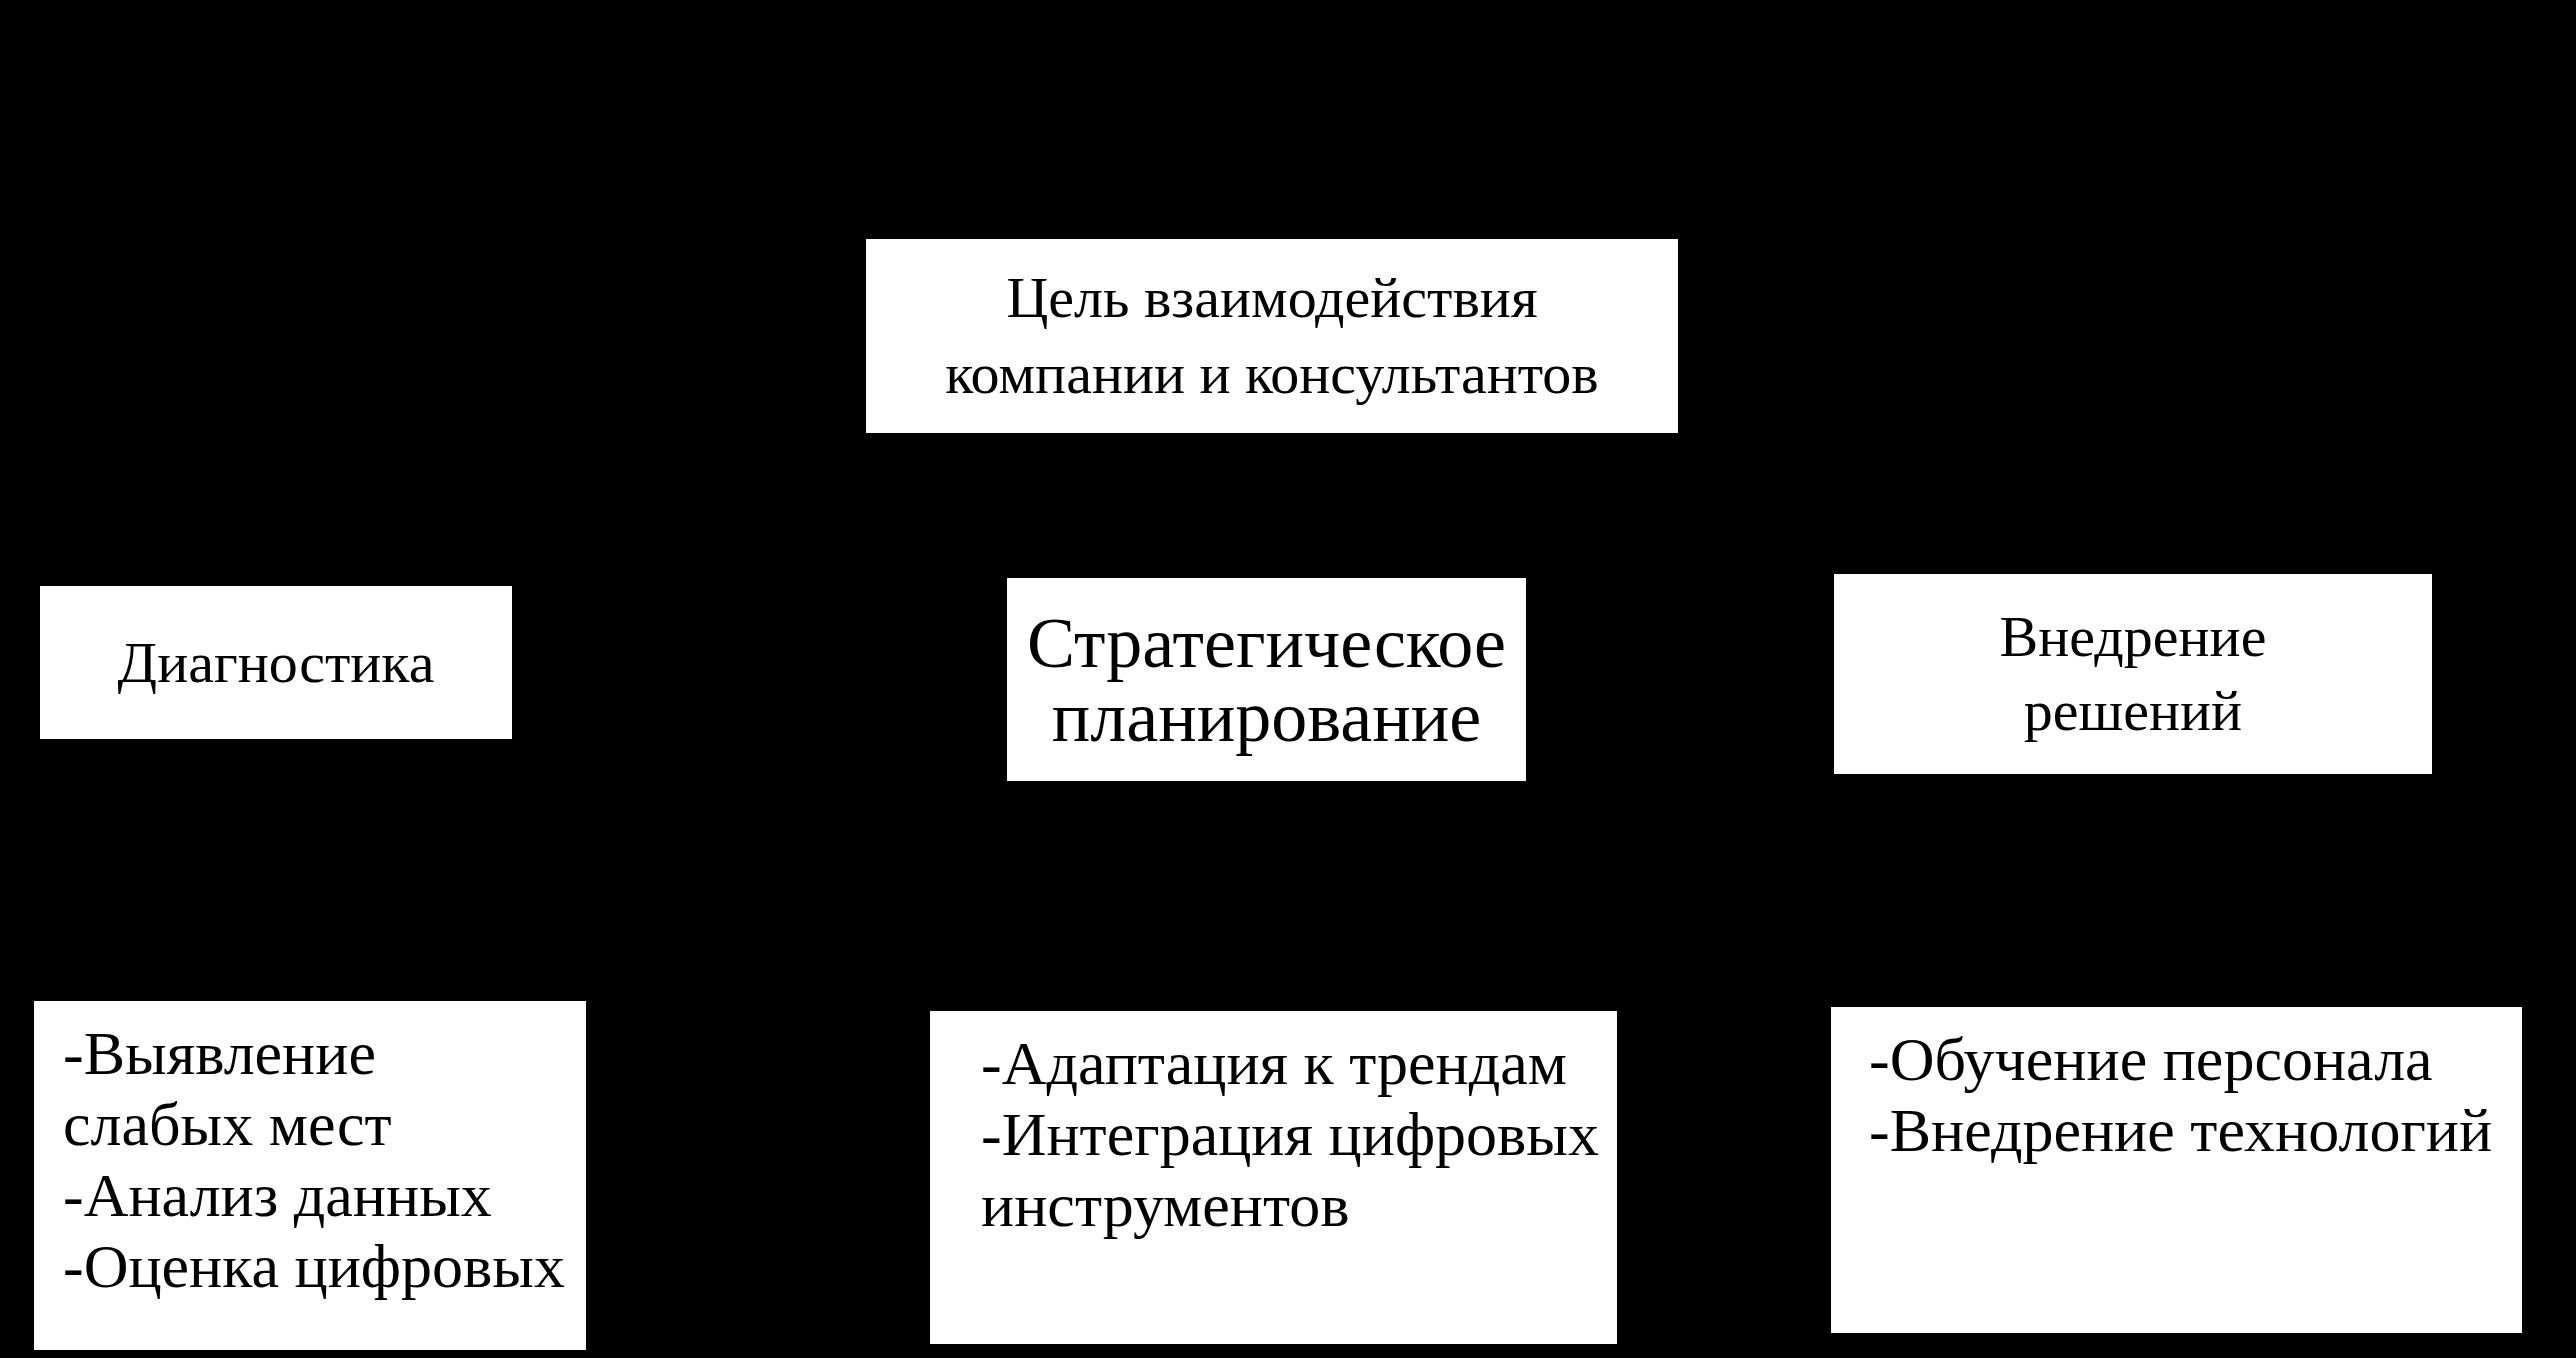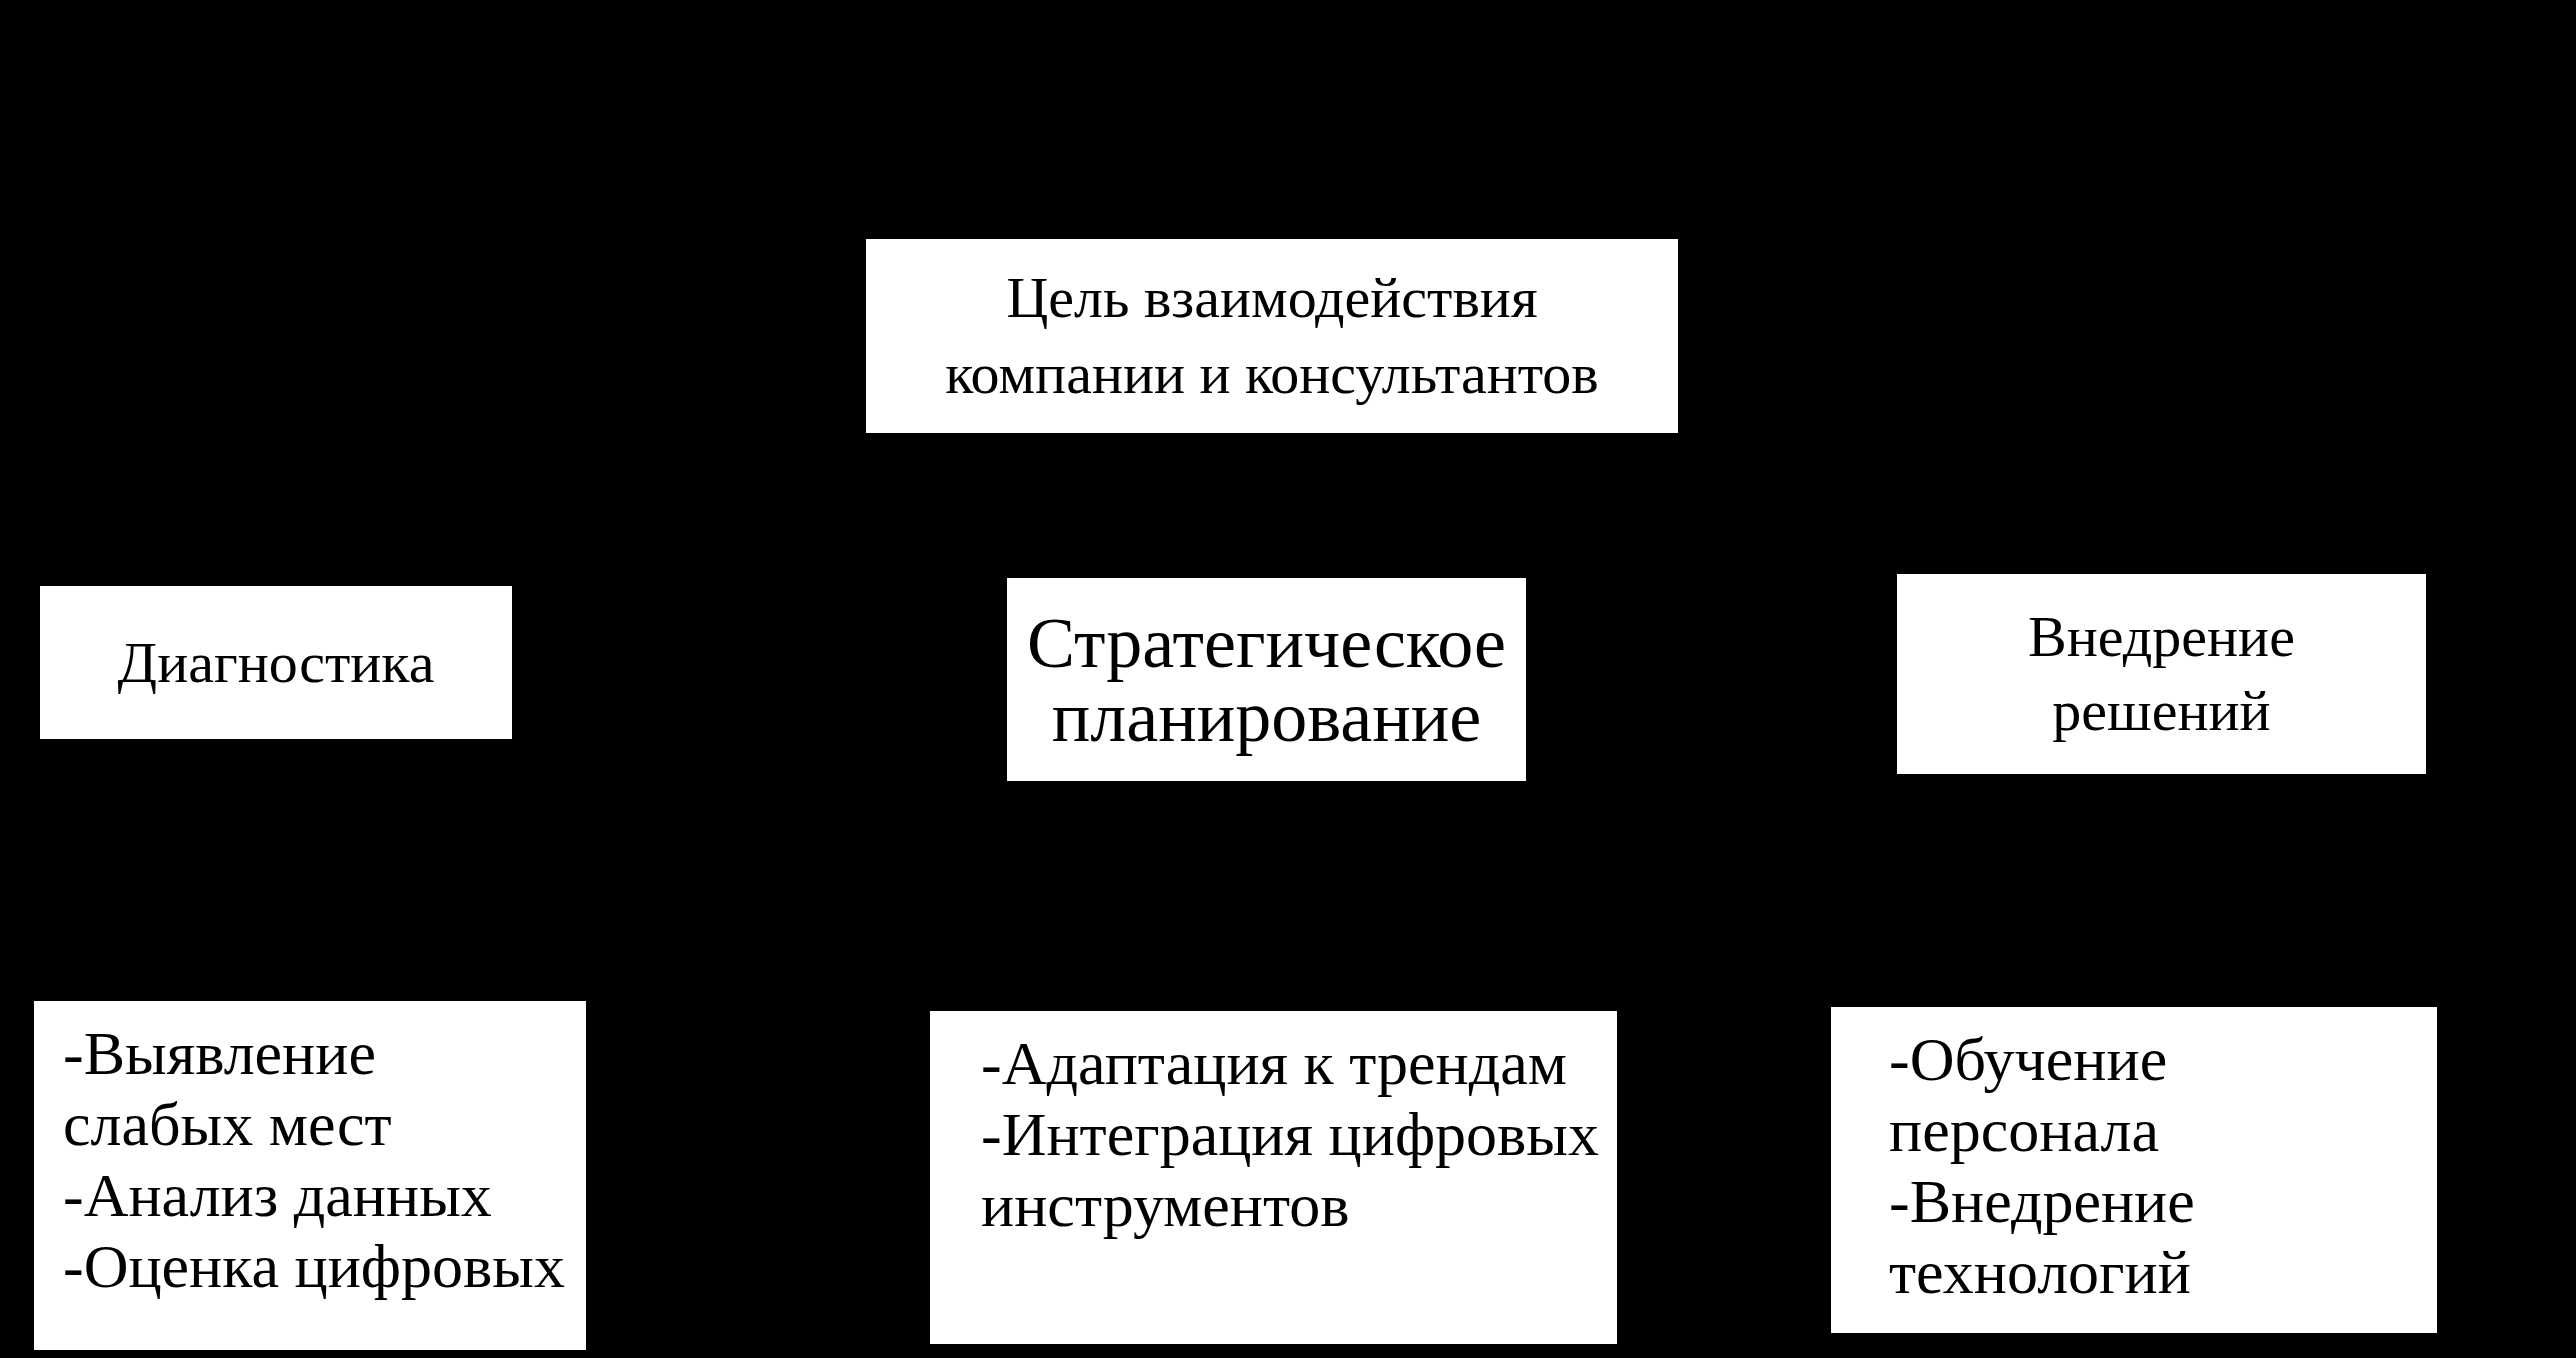--- a/index.html
+++ b/index.html
@@ -36,39 +36,39 @@
   }
   #stage-diagnostics {
     left: 40px; top: 566px; width: 472px; height: 153px;
     font-size: 58px; line-height: 74px;
   }
   #stage-strategic {
     left: 1007px; top: 558px; width: 519px; height: 203px;
     font-size: 72px; line-height: 74px;
   }
   #stage-implementation {
-    left: 1897px; top: 554px; width: 529px; height: 200px;
+    left: 1834px; top: 554px; width: 598px; height: 200px;
     font-size: 58px; line-height: 74px;
   }
   .detail {
     font-size: 62px;
     line-height: 71px;
     padding-top: 17px;
   }
   #detail-diagnostics {
     left: 34px; top: 981px; width: 552px; height: 349px;
     padding-left: 29px;
   }
   #detail-strategic {
     left: 930px; top: 991px; width: 687px; height: 333px;
     padding-left: 51px;
   }
   #detail-implementation {
-    left: 1831px; top: 987px; width: 606px; height: 326px;
-    padding-left: 58px;
+    left: 1831px; top: 987px; width: 691px; height: 326px;
+    padding-left: 38px;
   }
   .artifact {
     position: absolute;
     background: #000000;
   }
   #remnant-diagnostics { left: 312px; top: 564px; width: 7.3px; height: 6px; }
   #remnant-detail      { left: 297px; top: 979px; width: 5.3px; height: 5.3px; }
   #remnant-implementation {
     left: 2138px; top: 552px; width: 36px; height: 9.2px;
     background: transparent;

